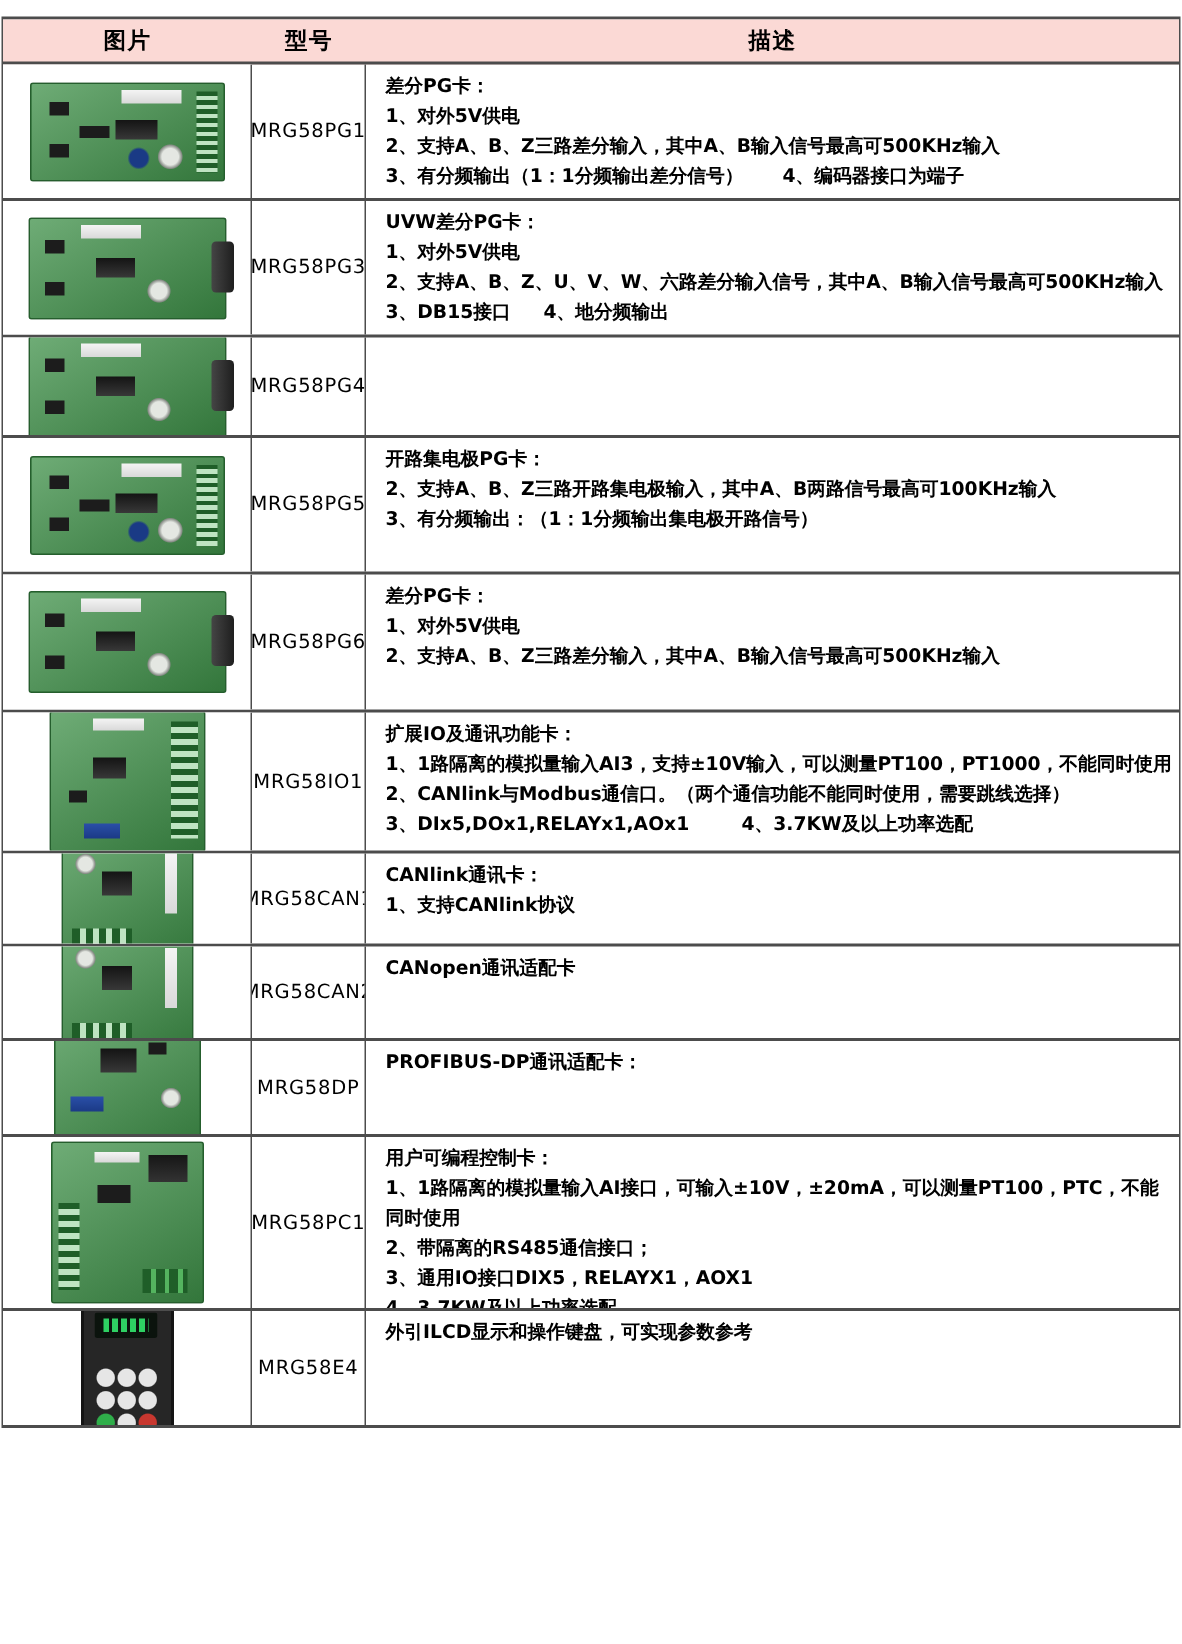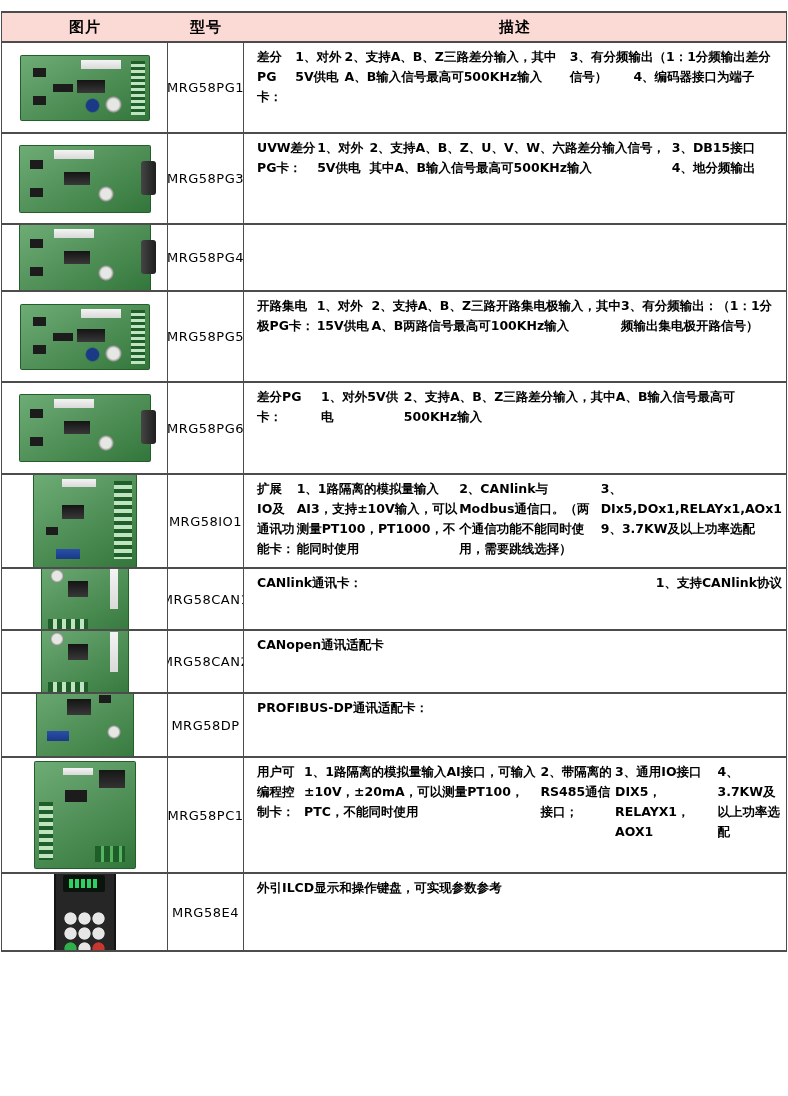--- a/index.html
+++ b/index.html
@@ -6,21 +6,21 @@
   body{font-family:"DejaVu Sans","Liberation Sans",sans-serif;color:#000;}
   .page{position:relative;width:788px;height:1096px;background:#fff;overflow:hidden;}
   .tbl{position:absolute;top:11px;left:1px;width:784px;border:2px solid #4c4c4c;border-left-width:1px;border-right-width:1px;}
   .hrow{display:grid;grid-template-columns:166px 76px 1fr;height:28px;background:#fbd9d5;align-items:center;border-bottom:2px solid #4c4c4c;}
   .hrow .hcell{text-align:center;font-weight:bold;font-size:15px;letter-spacing:1px;}
   .row{display:grid;grid-template-columns:166px 76px 1fr;border-bottom:2px solid #4c4c4c;}
   .row:last-child{border-bottom:none;}
   .c{overflow:hidden;box-sizing:border-box;}
   .c-img{border-right:1px solid #4c4c4c;display:flex;align-items:center;justify-content:center;background:#fff;}
   .c-model{border-right:1px solid #4c4c4c;display:flex;align-items:center;justify-content:center;font-weight:normal;font-size:13px;letter-spacing:.5px;white-space:nowrap;}
-  .c-desc{display:flex;flex-direction:row;justify-content:space-between;padding:4px 4px 4px 13px;}
+  .c-desc{display:flex;flex-direction:column;justify-content:flex-start;padding:4px 4px 4px 13px;}
   .line{font-size:12.5px;line-height:20px;font-weight:bold;white-space:pre-wrap;}
   
   .r0{height:89px}.r1{height:89px}.r2{height:65px}.r3{height:89px}.r4{height:90px}
   .r5{height:92px}.r6{height:60px}.r7{height:61px}.r8{height:62px}.r9{height:114px}
   .r10{height:105px}.r11{height:76px}
 
   
   .ph{position:relative;border-radius:2px;background-color:#3e9048;border:1px solid rgba(22,62,28,.6);
       background-repeat:no-repeat;}
   .ph::before,.ph::after{content:none;}
@@ -172,21 +172,20 @@
       <div class="c c-model">MRG58PG4</div>
     </div>
 
     <div class="row r3">
       <div class="c c-img">
         <div class="ph" data-kind="pcb-terminals-right"></div>
       </div>
       <div class="c c-model">MRG58PG5</div>
       <div class="c c-desc">
         <div class="line">开路集电极PG卡：</div>
-        <div class="line">1、对外15V供电</div>
         <div class="line">2、支持A、B、Z三路开路集电极输入，其中A、B两路信号最高可100KHz输入</div>
         <div class="line">3、有分频输出：（1：1分频输出集电极开路信号）</div>
       </div>
     </div>
 
     <div class="row r4">
       <div class="c c-img">
         <div class="ph" data-kind="pcb-db9-right"></div>
       </div>
       <div class="c c-model">MRG58PG6</div>
@@ -199,21 +198,21 @@
 
     <div class="row r5">
       <div class="c c-img">
         <div class="ph" data-kind="pcb-terminal-column"></div>
       </div>
       <div class="c c-model">MRG58IO1</div>
       <div class="c c-desc">
         <div class="line">扩展IO及通讯功能卡：</div>
         <div class="line">1、1路隔离的模拟量输入AI3，支持±10V输入，可以测量PT100，PT1000，不能同时使用</div>
         <div class="line">2、CANlink与Modbus通信口。（两个通信功能不能同时使用，需要跳线选择）</div>
-        <div class="line">3、DIx5,DOx1,RELAYx1,AOx1        9、3.7KW及以上功率选配</div>
+        <div class="line">3、DIx5,DOx1,RELAYx1,AOx1        4、3.7KW及以上功率选配</div>
       </div>
     </div>
 
     <div class="row r6">
       <div class="c c-img">
         <div class="ph" data-kind="pcb-small-square"></div>
       </div>
       <div class="c c-model">MRG58CAN1</div>
       <div class="c c-desc">
         <div class="line">CANlink通讯卡：</div>

